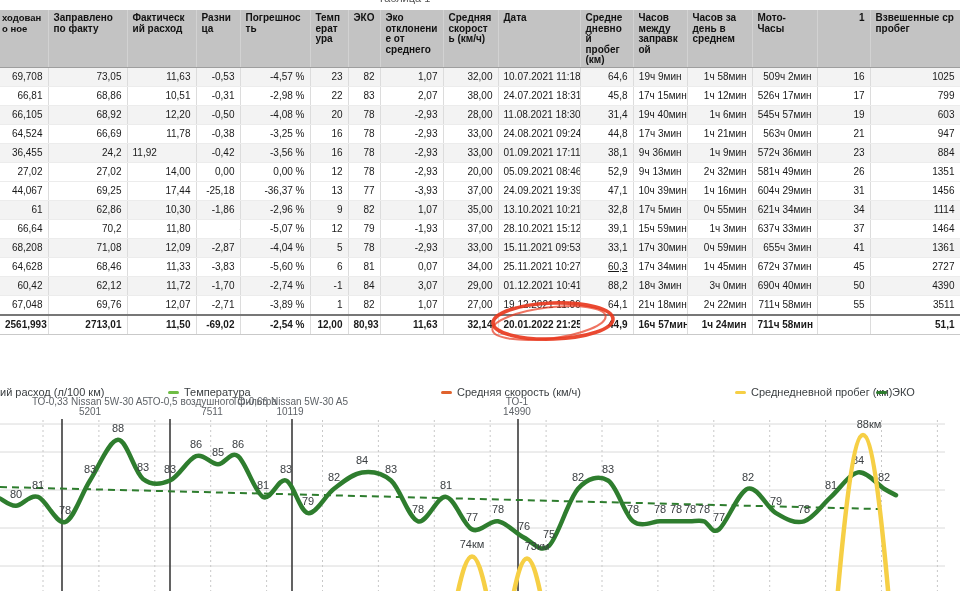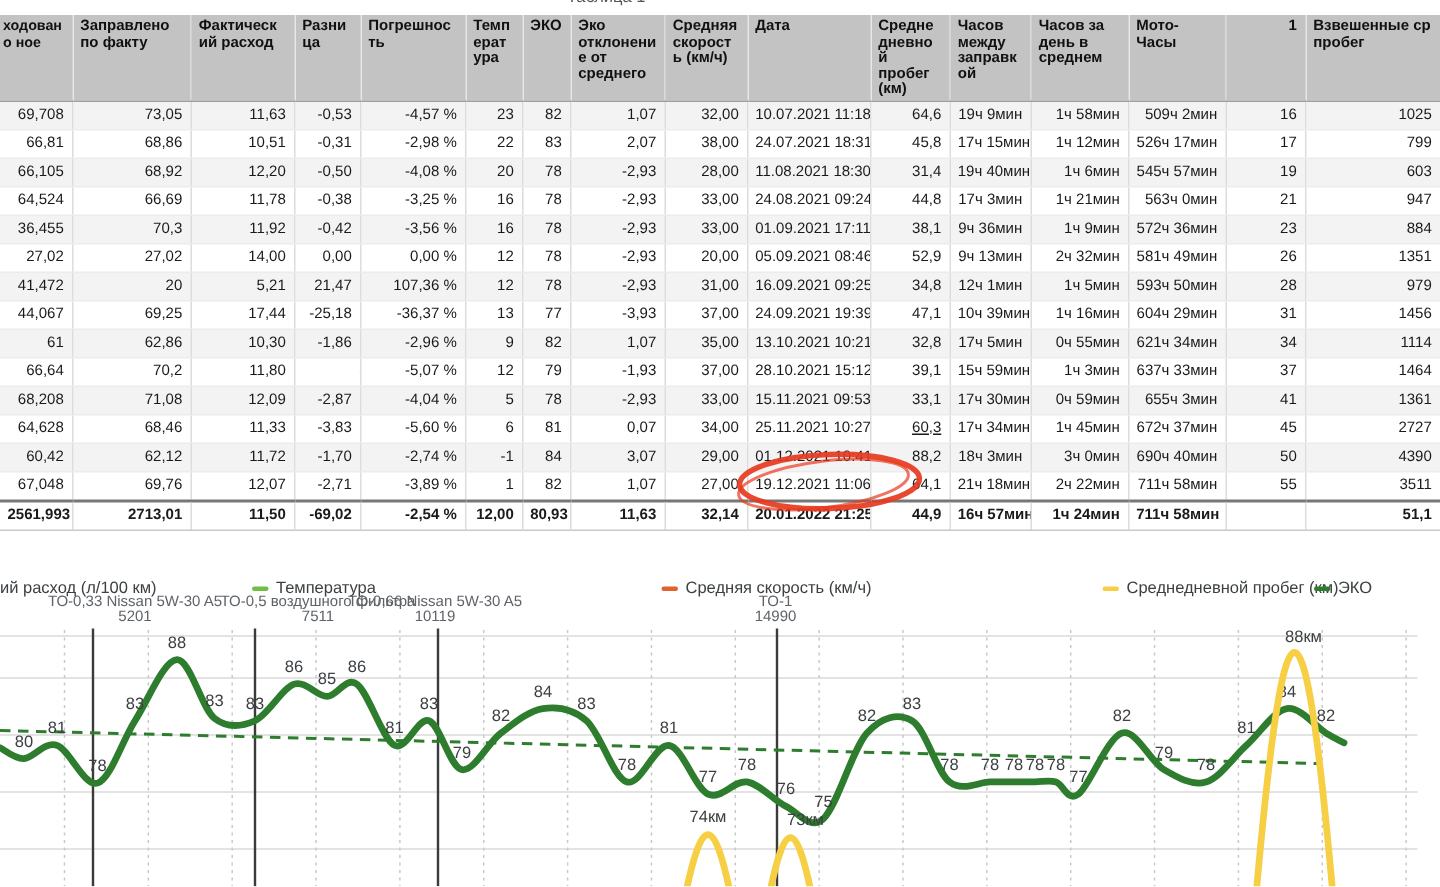--- a/index.html
+++ b/index.html
@@ -147,22 +147,22 @@
         <td style="text-align: left;">24.08.2021 09:24</td>
         <td style="text-align: right;">44,8</td>
         <td style="text-align: right;">17ч 3мин</td>
         <td style="text-align: right;">1ч 21мин</td>
         <td style="text-align: right;">563ч 0мин</td>
         <td style="text-align: right;">21</td>
         <td style="text-align: right;">947</td>
       </tr>
       <tr class="stripe">
         <td style="text-align: right;">36,455</td>
-        <td style="text-align: right;">70,3</td>
-        <td style="text-align: right;">11,92</td>
+        <td style="text-align: right;">24,2</td>
+        <td style="">11,92</td>
         <td style="text-align: right;">-0,42</td>
         <td style="text-align: right;">-3,56 %</td>
         <td style="text-align: right;">16</td>
         <td style="text-align: right;">78</td>
         <td style="text-align: right;">-2,93</td>
         <td style="text-align: right;">33,00</td>
         <td style="text-align: left;">01.09.2021 17:11</td>
         <td style="text-align: right;">38,1</td>
         <td style="text-align: right;">9ч 36мин</td>
         <td style="text-align: right;">1ч 9мин</td>
@@ -180,38 +180,20 @@
         <td style="text-align: right;">78</td>
         <td style="text-align: right;">-2,93</td>
         <td style="text-align: right;">20,00</td>
         <td style="text-align: left;">05.09.2021 08:46</td>
         <td style="text-align: right;">52,9</td>
         <td style="text-align: right;">9ч 13мин</td>
         <td style="text-align: right;">2ч 32мин</td>
         <td style="text-align: right;">581ч 49мин</td>
         <td style="text-align: right;">26</td>
         <td style="text-align: right;">1351</td>
-      </tr>
-      <tr class="stripe">
-        <td style="text-align: right;">41,472</td>
-        <td style="text-align: right;">20</td>
-        <td style="text-align: right;">5,21</td>
-        <td style="text-align: right;">21,47</td>
-        <td style="text-align: right;">107,36 %</td>
-        <td style="text-align: right;">12</td>
-        <td style="text-align: right;">78</td>
-        <td style="text-align: right;">-2,93</td>
-        <td style="text-align: right;">31,00</td>
-        <td style="text-align: left;">16.09.2021 09:25</td>
-        <td style="text-align: right;">34,8</td>
-        <td style="text-align: right;">12ч 1мин</td>
-        <td style="text-align: right;">1ч 5мин</td>
-        <td style="text-align: right;">593ч 50мин</td>
-        <td style="text-align: right;">28</td>
-        <td style="text-align: right;">979</td>
       </tr>
       <tr>
         <td style="text-align: right;">44,067</td>
         <td style="text-align: right;">69,25</td>
         <td style="text-align: right; padding-left: 29px;">17,44</td>
         <td style="text-align: right;">-25,18</td>
         <td style="text-align: right;">-36,37 %</td>
         <td style="text-align: right;">13</td>
         <td style="text-align: right;">77</td>
         <td style="text-align: right;">-3,93</td>

